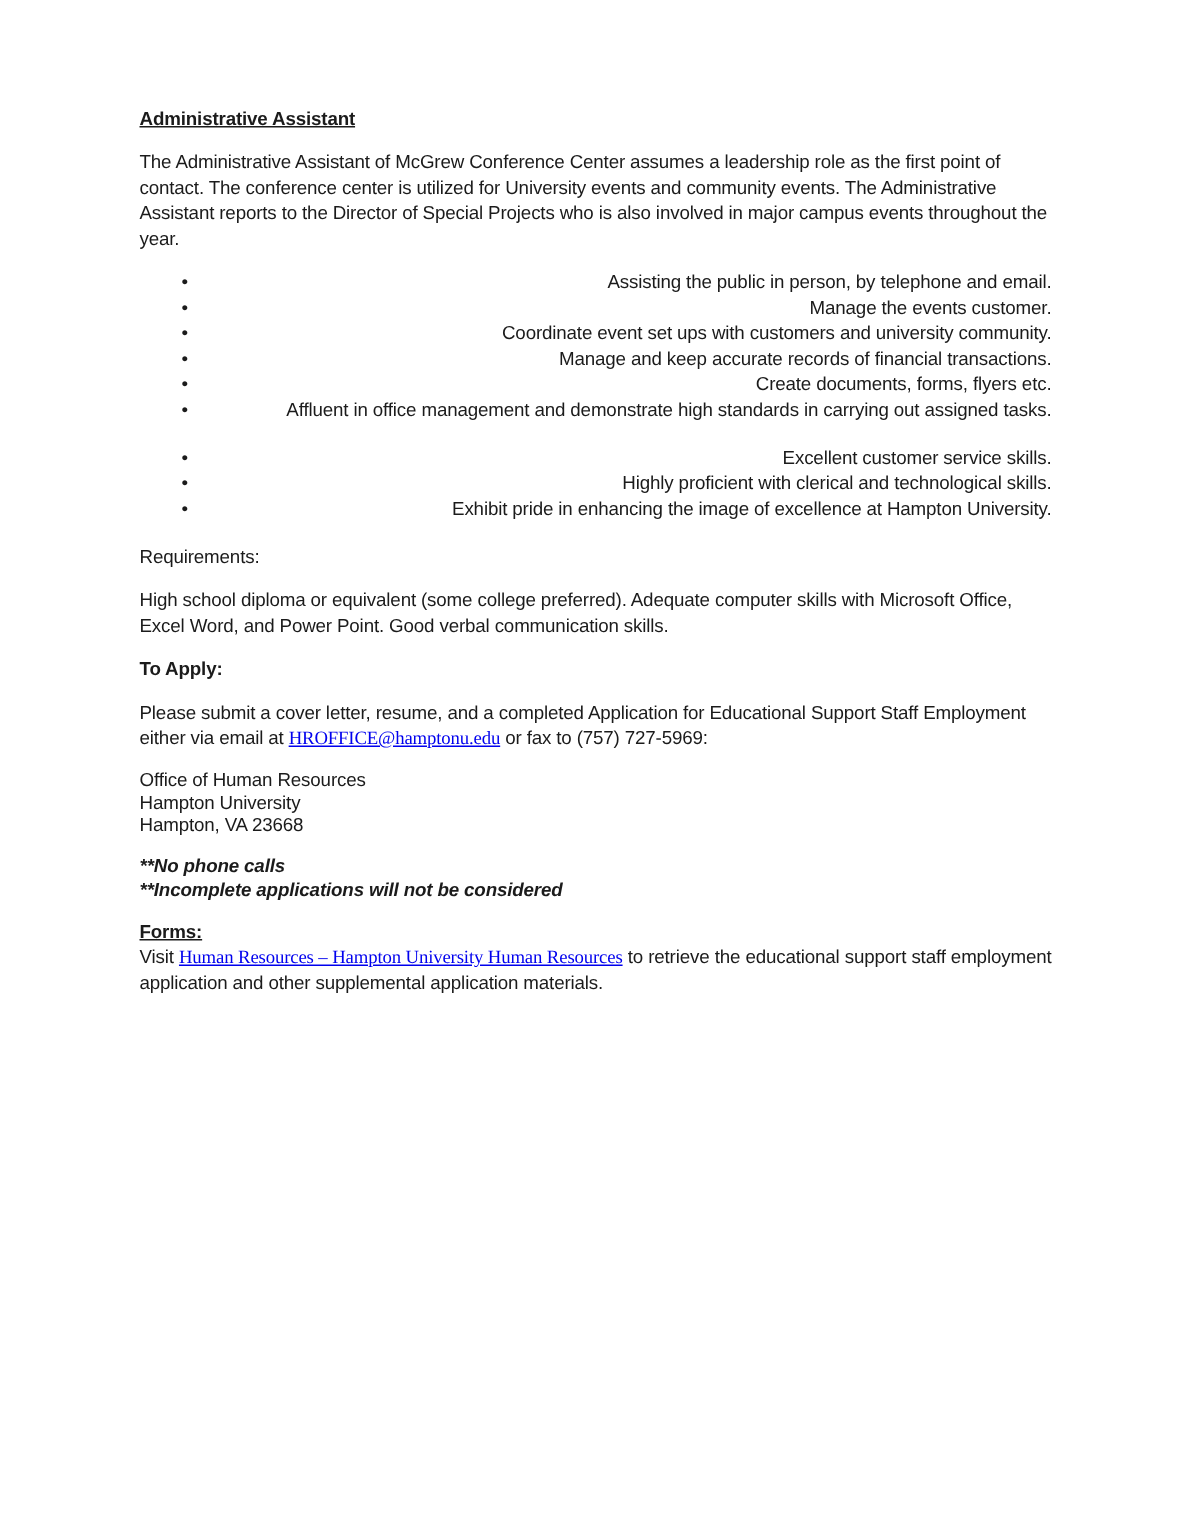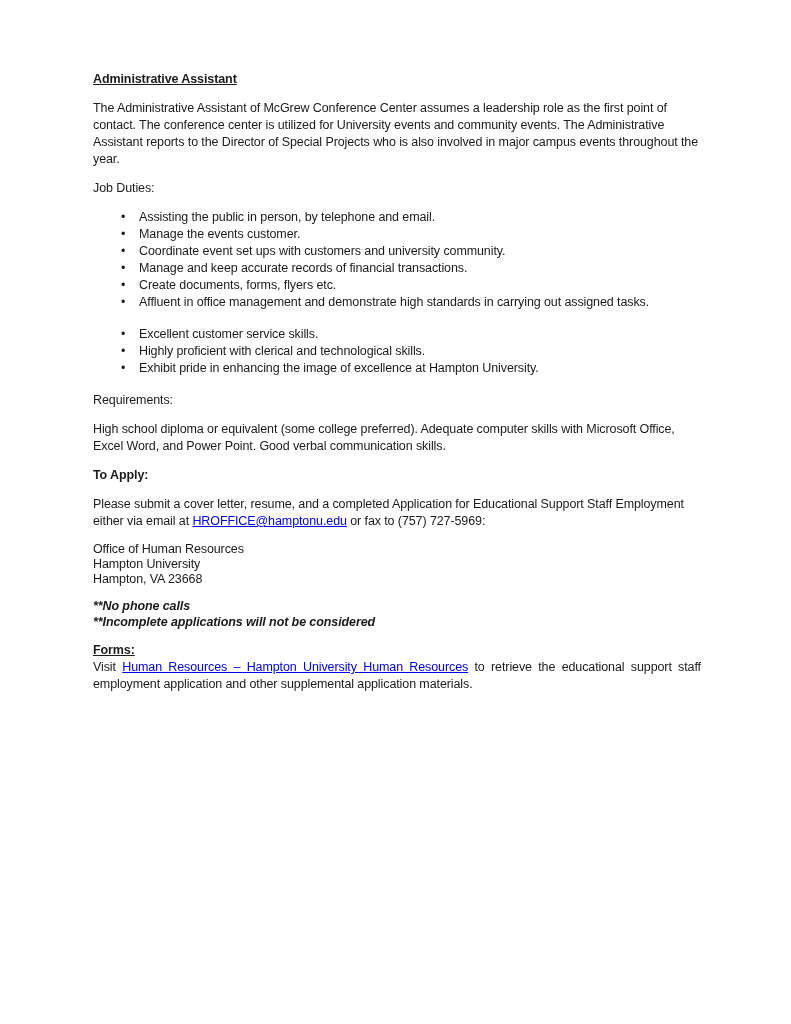--- a/index.html
+++ b/index.html
@@ -28,53 +28,54 @@
   .ul-decor { text-decoration: underline; }
   ul.bullets {
     list-style: none;
     margin: 0 0 15px 0;
     padding: 0 0 0 28px;
   }
   ul.bullets li {
     position: relative;
     padding-left: 18px;
     margin: 0;
+    text-align: right;
   }
   ul.bullets li::before {
     content: "\2022";
     position: absolute;
     left: 0;
     top: 0;
   }
   .tight .line { display: block; line-height: 15px; }
   .notes { }
   .notes .line {
     display: block;
     line-height: 15.5px;
     font-weight: bold;
     font-style: italic;
   }
   a.link {
     color: var(--link-color, #0000EE);
     text-decoration: underline;
     cursor: pointer;
+    font-family: Liberation Serif, serif;
   }
   .forms-heading { margin: 0; }
   .justify { text-align: justify; }
 </style>
 </head>
 <body>
 
 <div class="page">
 
   <div class="title">Administrative Assistant</div>
 
   <p class="para">The Administrative Assistant of McGrew Conference Center assumes a leadership role as the first point of contact. The conference center is utilized for University events and community events. The Administrative Assistant reports to the Director of Special Projects who is also involved in major campus events throughout the year.</p>
 
-  <p class="label">Job Duties:</p>
   <ul class="bullets">
     <li>Assisting the public in person, by telephone and email.</li>
     <li>Manage the events customer.</li>
     <li>Coordinate event set ups with customers and university community.</li>
     <li>Manage and keep accurate records of financial transactions.</li>
     <li>Create documents, forms, flyers etc.</li>
     <li>Affluent in office management and demonstrate high standards in carrying out assigned tasks.</li>
   </ul>
 
   <ul class="bullets">

